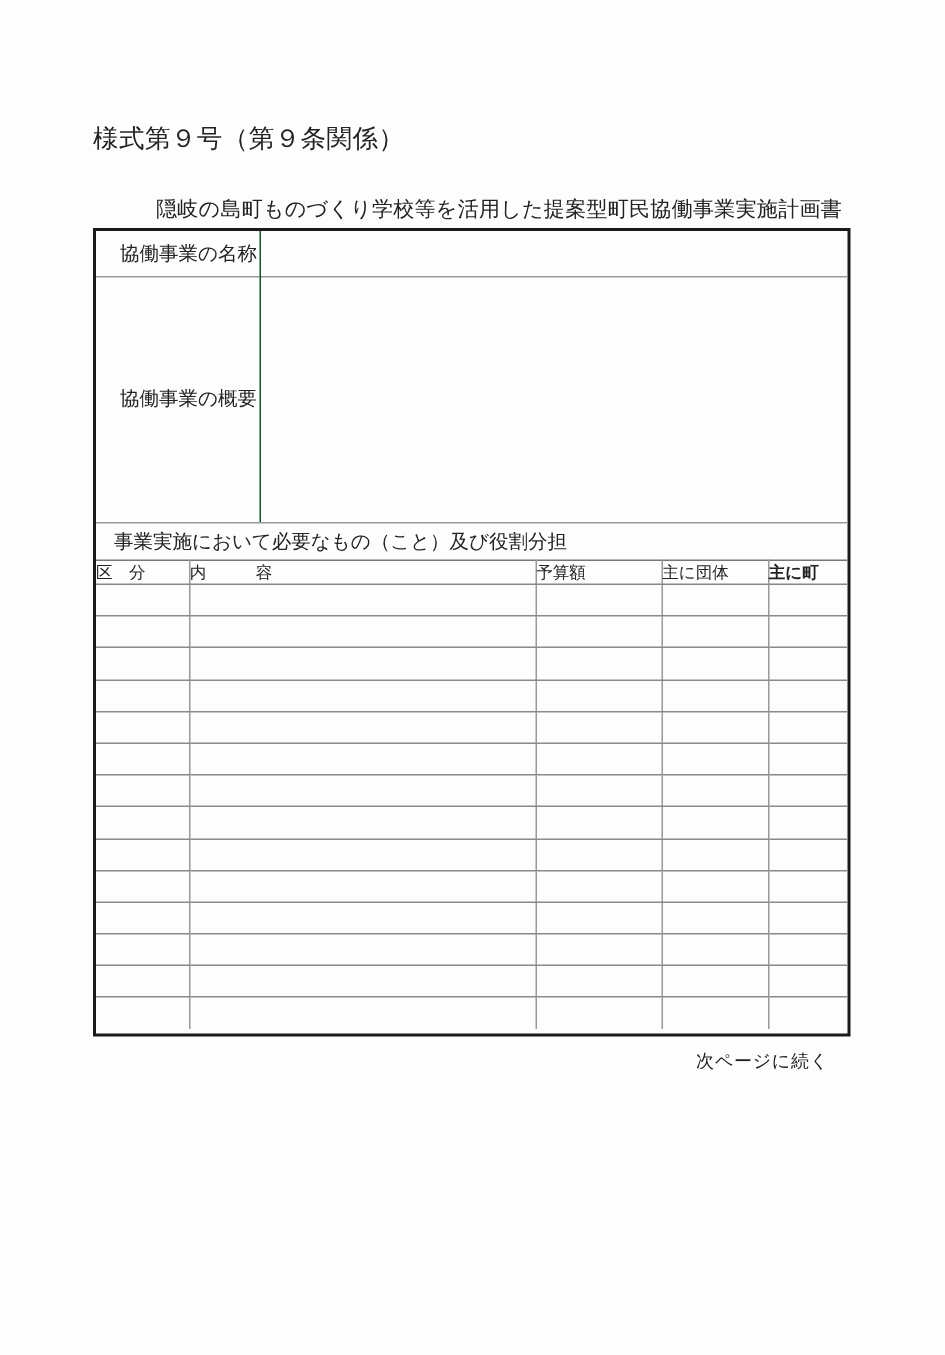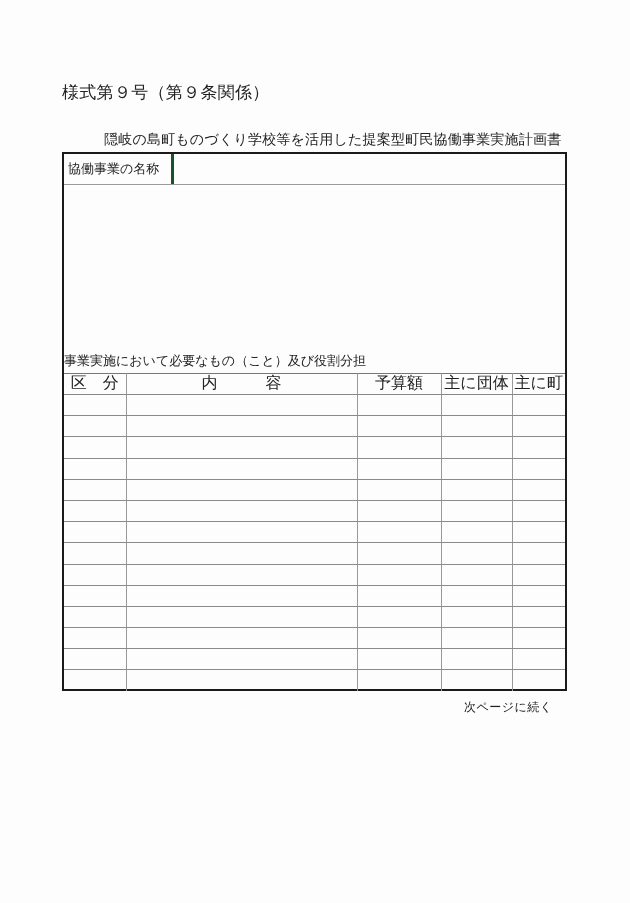--- a/index.html
+++ b/index.html
@@ -11,53 +11,57 @@
   .form-no { position: absolute; left: 62px; top: 81px; font-size: 17px; letter-spacing: 0.3px; }
   .doc-title { position: absolute; left: 104px; top: 131px; font-size: 14px; letter-spacing: 0.2px; white-space: nowrap; }
   .frame {
     position: absolute; left: 62px; top: 152px; width: 505px; height: 539px;
     border: 2px solid #1a1a1a; box-sizing: border-box;
   }
   .row-name { position: absolute; left: 0; top: 0; right: 0; height: 30px; border-bottom: 1.5px solid #9a9a9a; }
   .row-overview { position: absolute; left: 0; top: 30px; right: 0; height: 164px; border-bottom: 1.5px solid #9a9a9a; }
   .label-cell {
     position: absolute; left: 0; top: 0; bottom: 0; width: 110px;
-    border-right: 3px solid #14532d; display: flex; align-items: center;
-    padding-left: 4px; box-sizing: border-box; font-size: 13px;
+    border-right: 1px solid #14532d; display: flex; align-items: center;
+    padding-left: 16px; box-sizing: border-box; font-size: 13px;
   }
   .value-cell { position: absolute; left: 110px; top: 0; right: 0; bottom: 0; }
   .row-section {
     position: absolute; left: 0; top: 194px; right: 0; height: 25px;
-    display: flex; align-items: center; padding-left: 0; font-size: 13px;
+    display: flex; align-items: center; padding-left: 12px; font-size: 13px;
     border-bottom: 1.5px solid #777;
   }
   table.alloc {
     position: absolute; left: 0; top: 219px; width: 501px;
     border-collapse: collapse; table-layout: fixed;
   }
   table.alloc th {
-    font-weight: normal; font-size: 16px; height: 16px; padding: 0;
-    border-bottom: 1.5px solid #888; border-right: 1px solid #999; text-align: center;
+    font-weight: normal; font-size: 11px; height: 16px; padding: 0;
+    border-bottom: 1.5px solid #888; border-right: 1px solid #999; text-align: left;
   }
   table.alloc td {
     height: 20.2px; padding: 0; border-bottom: 1.5px solid #8a8a8a; border-right: 1px solid #999;
   }
   table.alloc tr:last-child td { border-bottom: none; }
-  table.alloc th:last-child, table.alloc td:last-child { border-right: none; }
+  table.alloc th:last-child, table.alloc td:last-child { border-right: none; font-weight: bold; }
   .continue { position: absolute; left: 464px; top: 699px; font-size: 12px; letter-spacing: 0.5px; }
 </style>
 </head>
 <body>
 
 <div class="form-no">様式第９号（第９条関係）</div>
 <div class="doc-title">隠岐の島町ものづくり学校等を活用した提案型町民協働事業実施計画書</div>
 
 <div class="frame">
   <div class="row-name">
     <div class="label-cell">協働事業の名称</div>
+    <div class="value-cell"></div>
+  </div>
+  <div class="row-overview">
+    <div class="label-cell">協働事業の概要</div>
     <div class="value-cell"></div>
   </div>
   <div class="row-section">事業実施において必要なもの（こと）及び役割分担</div>
 
   <table class="alloc">
     <colgroup>
       <col style="width:62px">
         <col style="width:231px">
         <col style="width:84px">
         <col style="width:71px">

